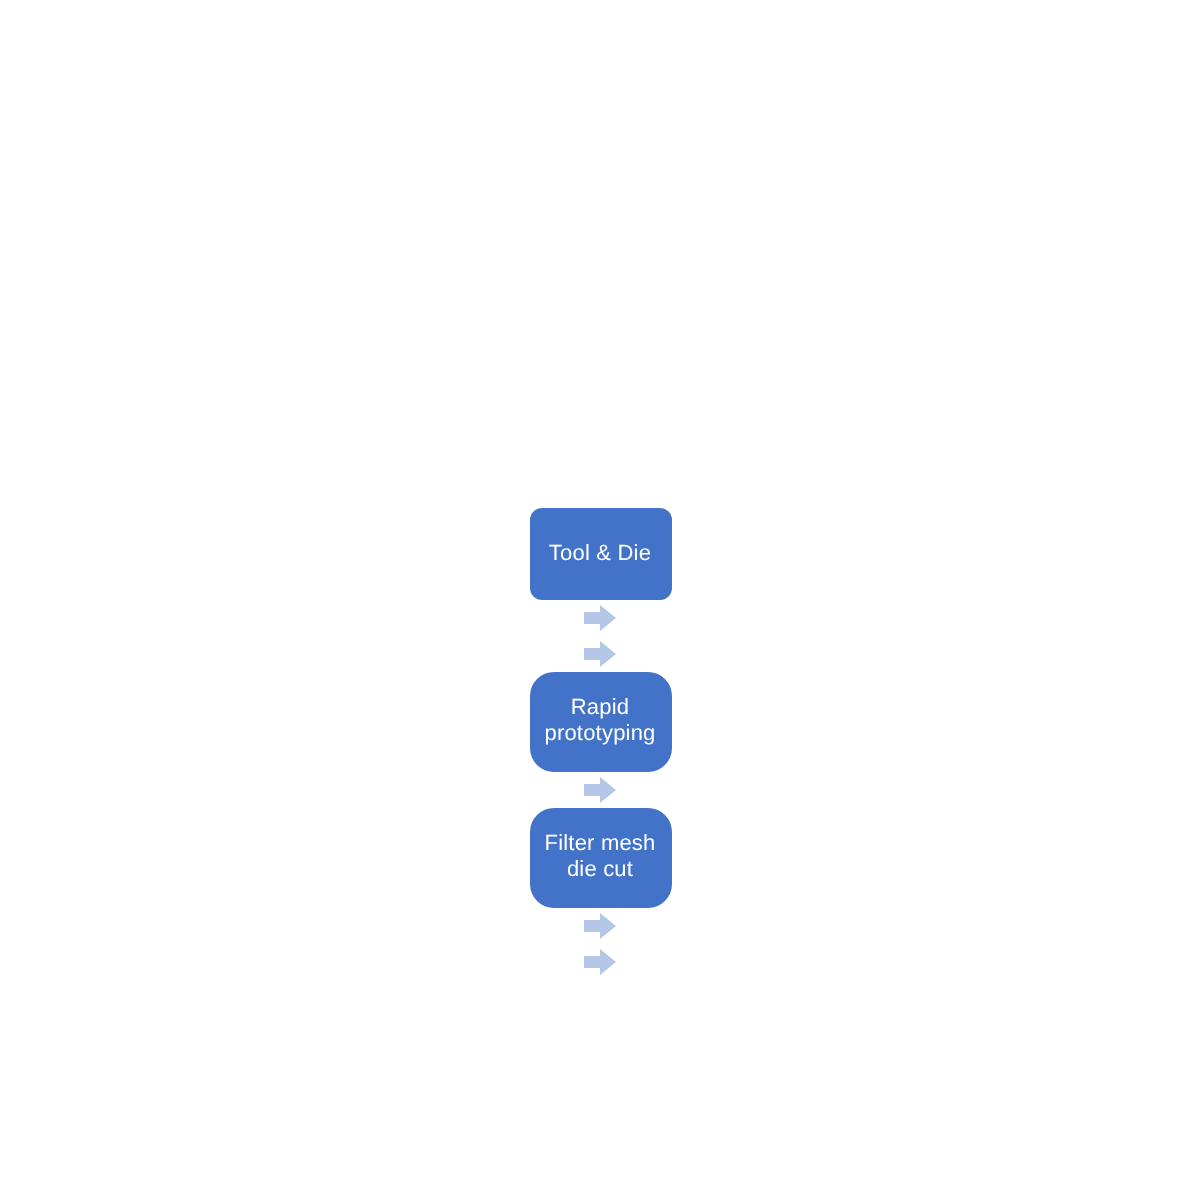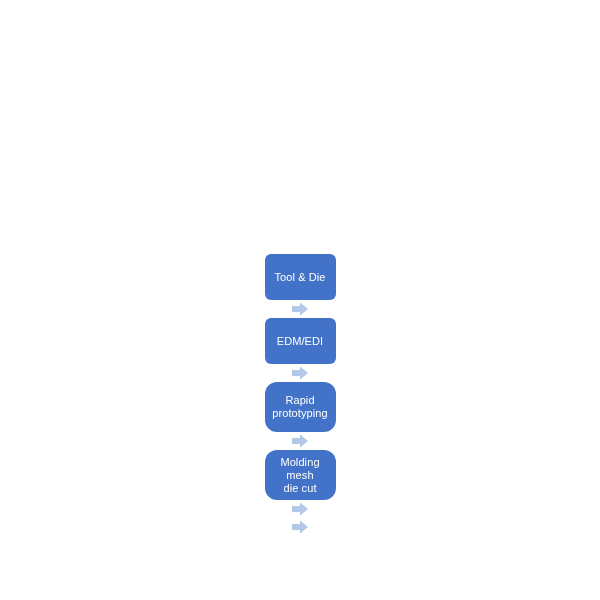--- a/index.html
+++ b/index.html
@@ -88,43 +88,40 @@
     <div class="flow-step">
       <span class="step-label">Tool &amp; Die</span>
     </div>
 
     <span class="flow-arrow">
       <svg viewBox="0 0 18 18" xmlns="http://www.w3.org/2000/svg">
         <polygon points="1,6 9,6 9,2.5 17,9 9,15.5 9,12 1,12" fill="#b4c7e7"></polygon>
       </svg>
     </span>
 
-    <div class="flow-step">
-      <span class="step-label">EDM/EDI</span>
-    </div>
 
     <span class="flow-arrow">
       <svg viewBox="0 0 18 18" xmlns="http://www.w3.org/2000/svg">
         <polygon points="1,6 9,6 9,2.5 17,9 9,15.5 9,12 1,12" fill="#b4c7e7"></polygon>
       </svg>
     </span>
 
     <div class="flow-step two-line">
       <span class="step-label">Rapid
 prototyping</span>
     </div>
 
     <span class="flow-arrow">
       <svg viewBox="0 0 18 18" xmlns="http://www.w3.org/2000/svg">
         <polygon points="1,6 9,6 9,2.5 17,9 9,15.5 9,12 1,12" fill="#b4c7e7"></polygon>
       </svg>
     </span>
 
     <div class="flow-step two-line">
-      <span class="step-label">Molding mesh
+      <span class="step-label">Filter mesh
 die cut</span>
     </div>
 
     <span class="flow-arrow">
       <svg viewBox="0 0 18 18" xmlns="http://www.w3.org/2000/svg">
         <polygon points="1,6 9,6 9,2.5 17,9 9,15.5 9,12 1,12" fill="#b4c7e7"></polygon>
       </svg>
     </span>
 
 

